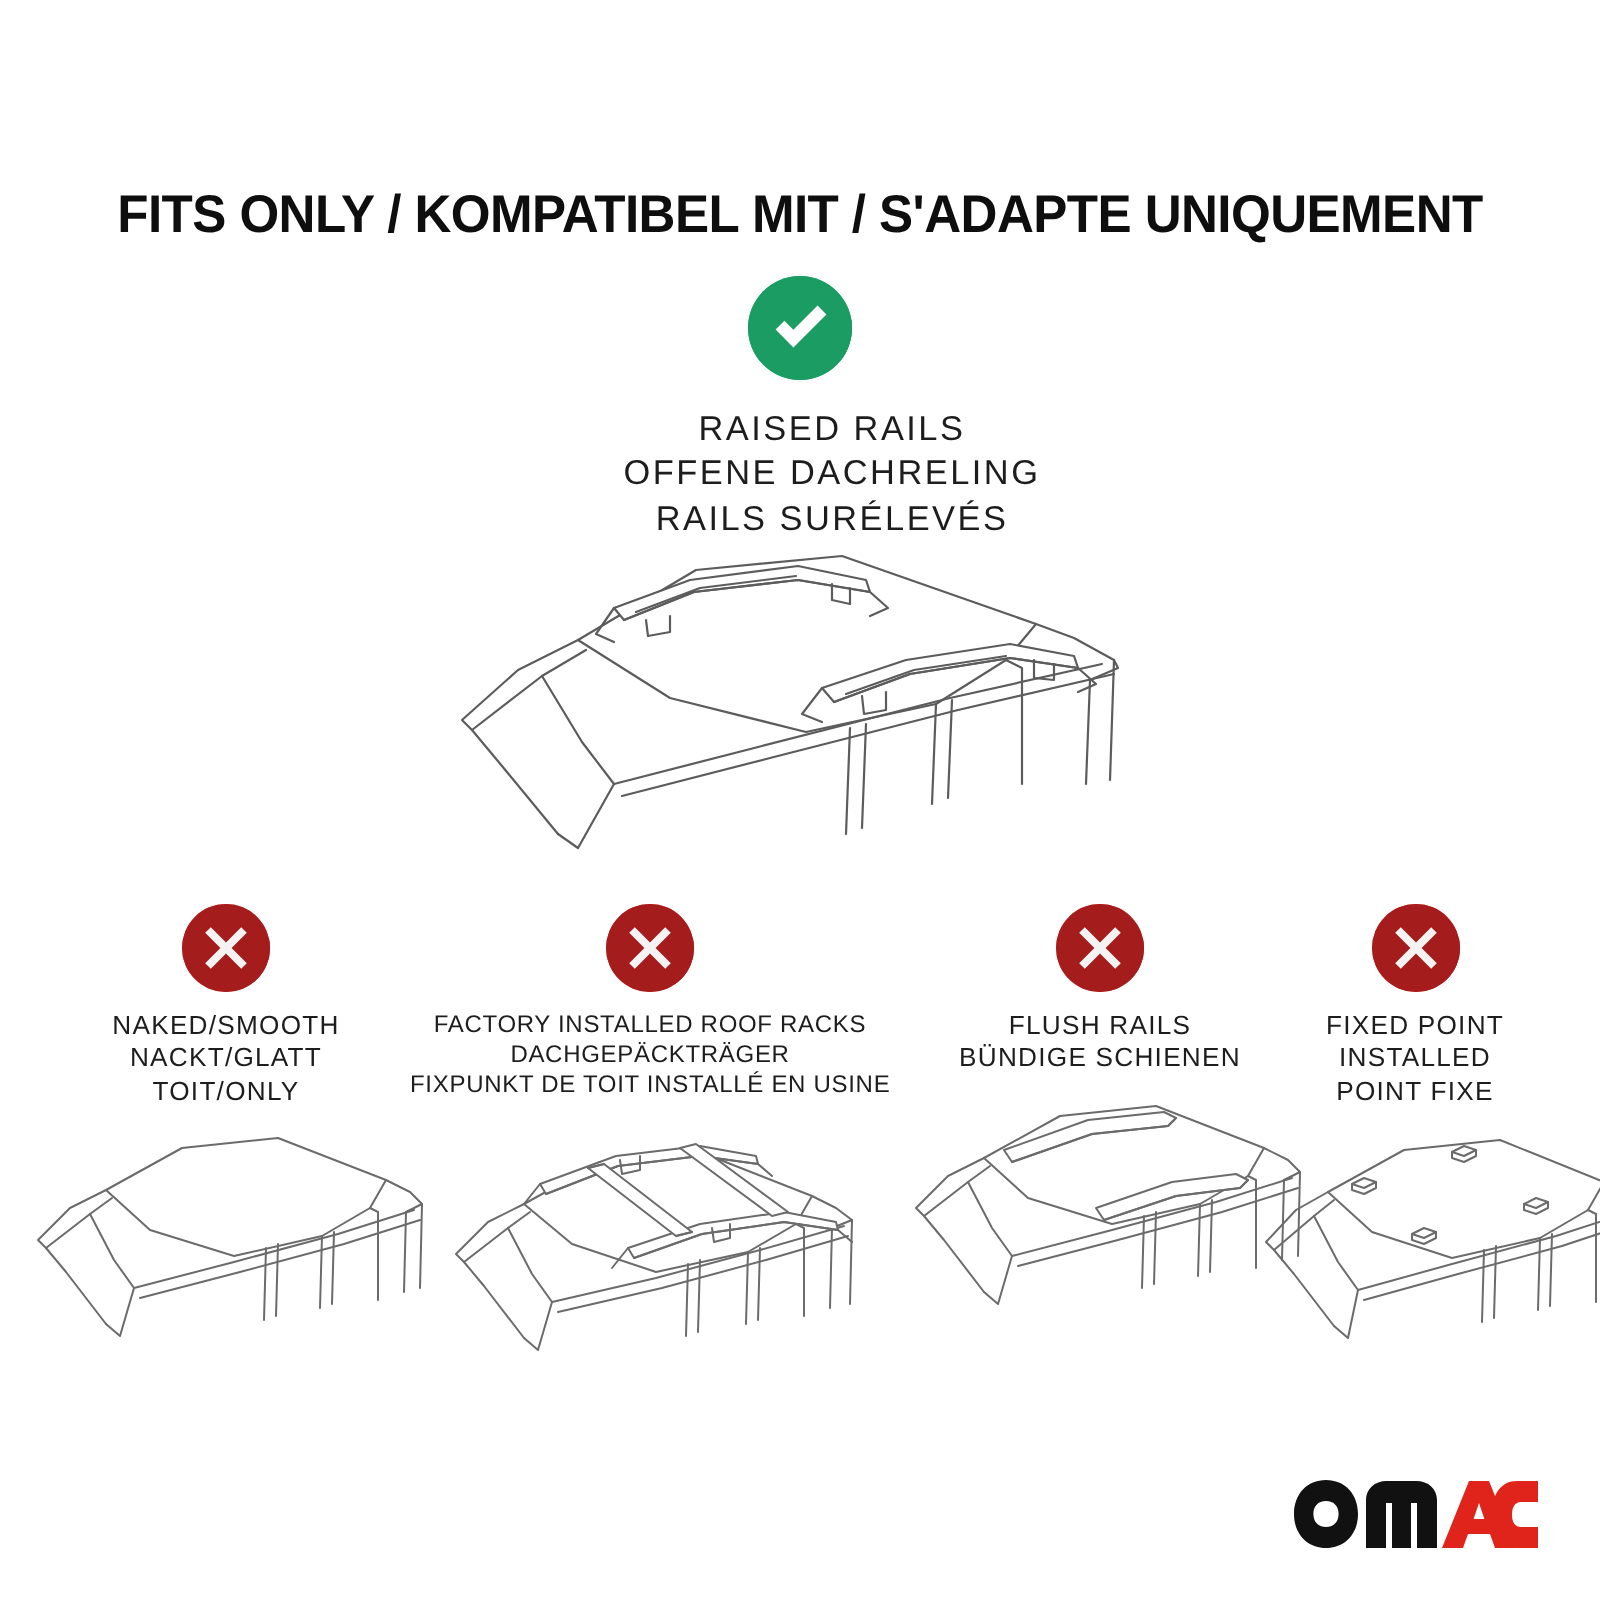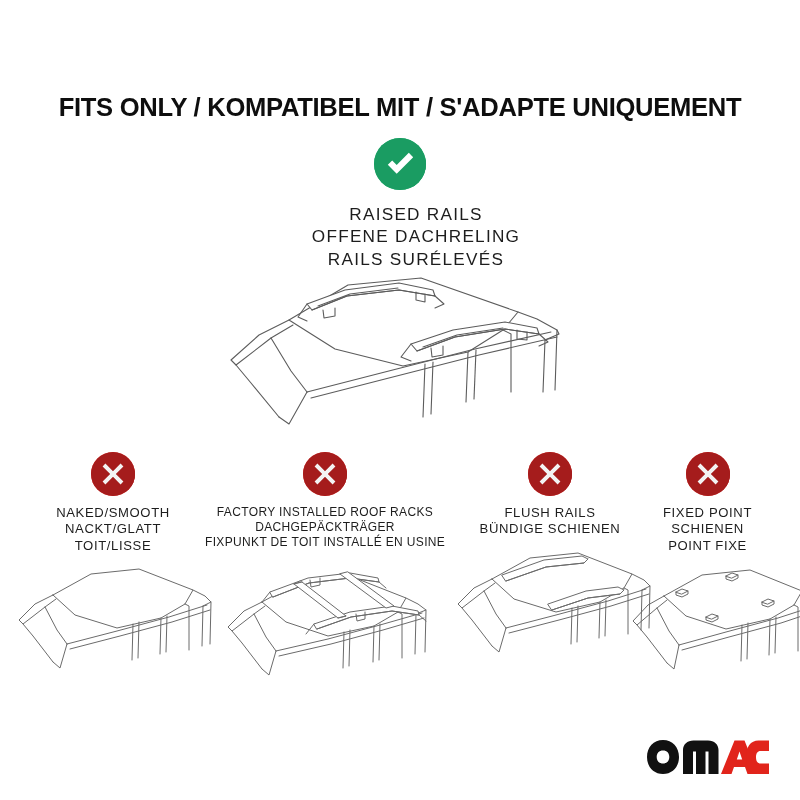--- a/index.html
+++ b/index.html
@@ -203,21 +203,21 @@
         <svg class="shadow" viewBox="0 0 44 44" aria-hidden="true">
           <path d="M19,23.5 L44,50 L44,19 L31,10 Z" fill="#a51c1c"></path>
         </svg>
         <svg class="glyph" viewBox="0 0 44 44" aria-hidden="true">
           <path d="M14.4,11.6 L22,19.2 L29.6,11.6 L32.4,14.4 L24.8,22 L32.4,29.6 L29.6,32.4 L22,24.8 L14.4,32.4 L11.6,29.6 L19.2,22 L11.6,14.4 Z" fill="#f3f3f3"></path>
         </svg>
       </div>
       <div class="cell-labels">
         <div>NAKED/SMOOTH</div>
         <div>NACKT/GLATT</div>
-        <div>TOIT/LISSE</div>
+        <div>TOIT/ONLY</div>
       </div>
       <div class="cell-art">
         <svg viewBox="0 0 200 145" width="200" height="145" aria-hidden="true">
           <g fill="none" stroke="#6b6b6b" stroke-width="1" stroke-linejoin="round" stroke-linecap="round">
             <path d="M40,35 L78,14 L126,9 L180,30 L172,44 L148,58 L104,68 L62,55 L40,35 Z" fill="#ffffff"></path>
             <path d="M40,35 L22,44 L6,60 L10,64 L32,47 L43,39"></path>
             <path d="M32,47 L44,70 L54,84"></path>
             <path d="M10,64 L20,76 L40,102"></path>
             <path d="M40,102 L47,108 L54,84"></path>
             <path d="M180,30 L192,36 L198,42 L190,46"></path>
@@ -335,21 +335,21 @@
       <div class="icon-circle no">
         <svg class="shadow" viewBox="0 0 44 44" aria-hidden="true">
           <path d="M19,23.5 L44,50 L44,19 L31,10 Z" fill="#a51c1c"></path>
         </svg>
         <svg class="glyph" viewBox="0 0 44 44" aria-hidden="true">
           <path d="M14.4,11.6 L22,19.2 L29.6,11.6 L32.4,14.4 L24.8,22 L32.4,29.6 L29.6,32.4 L22,24.8 L14.4,32.4 L11.6,29.6 L19.2,22 L11.6,14.4 Z" fill="#f3f3f3"></path>
         </svg>
       </div>
       <div class="cell-labels">
         <div>FIXED POINT</div>
-        <div>SCHIENEN</div>
+        <div>INSTALLED</div>
         <div>POINT FIXE</div>
       </div>
       <div class="cell-art">
         <svg viewBox="0 0 185 145" width="185" height="145" aria-hidden="true">
           <g fill="none" stroke="#6b6b6b" stroke-width="1" stroke-linejoin="round" stroke-linecap="round">
             <path d="M34,36 L72,15 L120,10 L172,31 L164,45 L140,59 L96,69 L56,56 L34,36 Z" fill="#ffffff"></path>
             <path d="M34,36 L18,45 L3,61 L7,65 L27,48 L37,40"></path>
             <path d="M27,48 L39,71 L49,85"></path>
             <path d="M7,65 L17,77 L37,103"></path>
             <path d="M37,103 L44,109 L49,85"></path>

